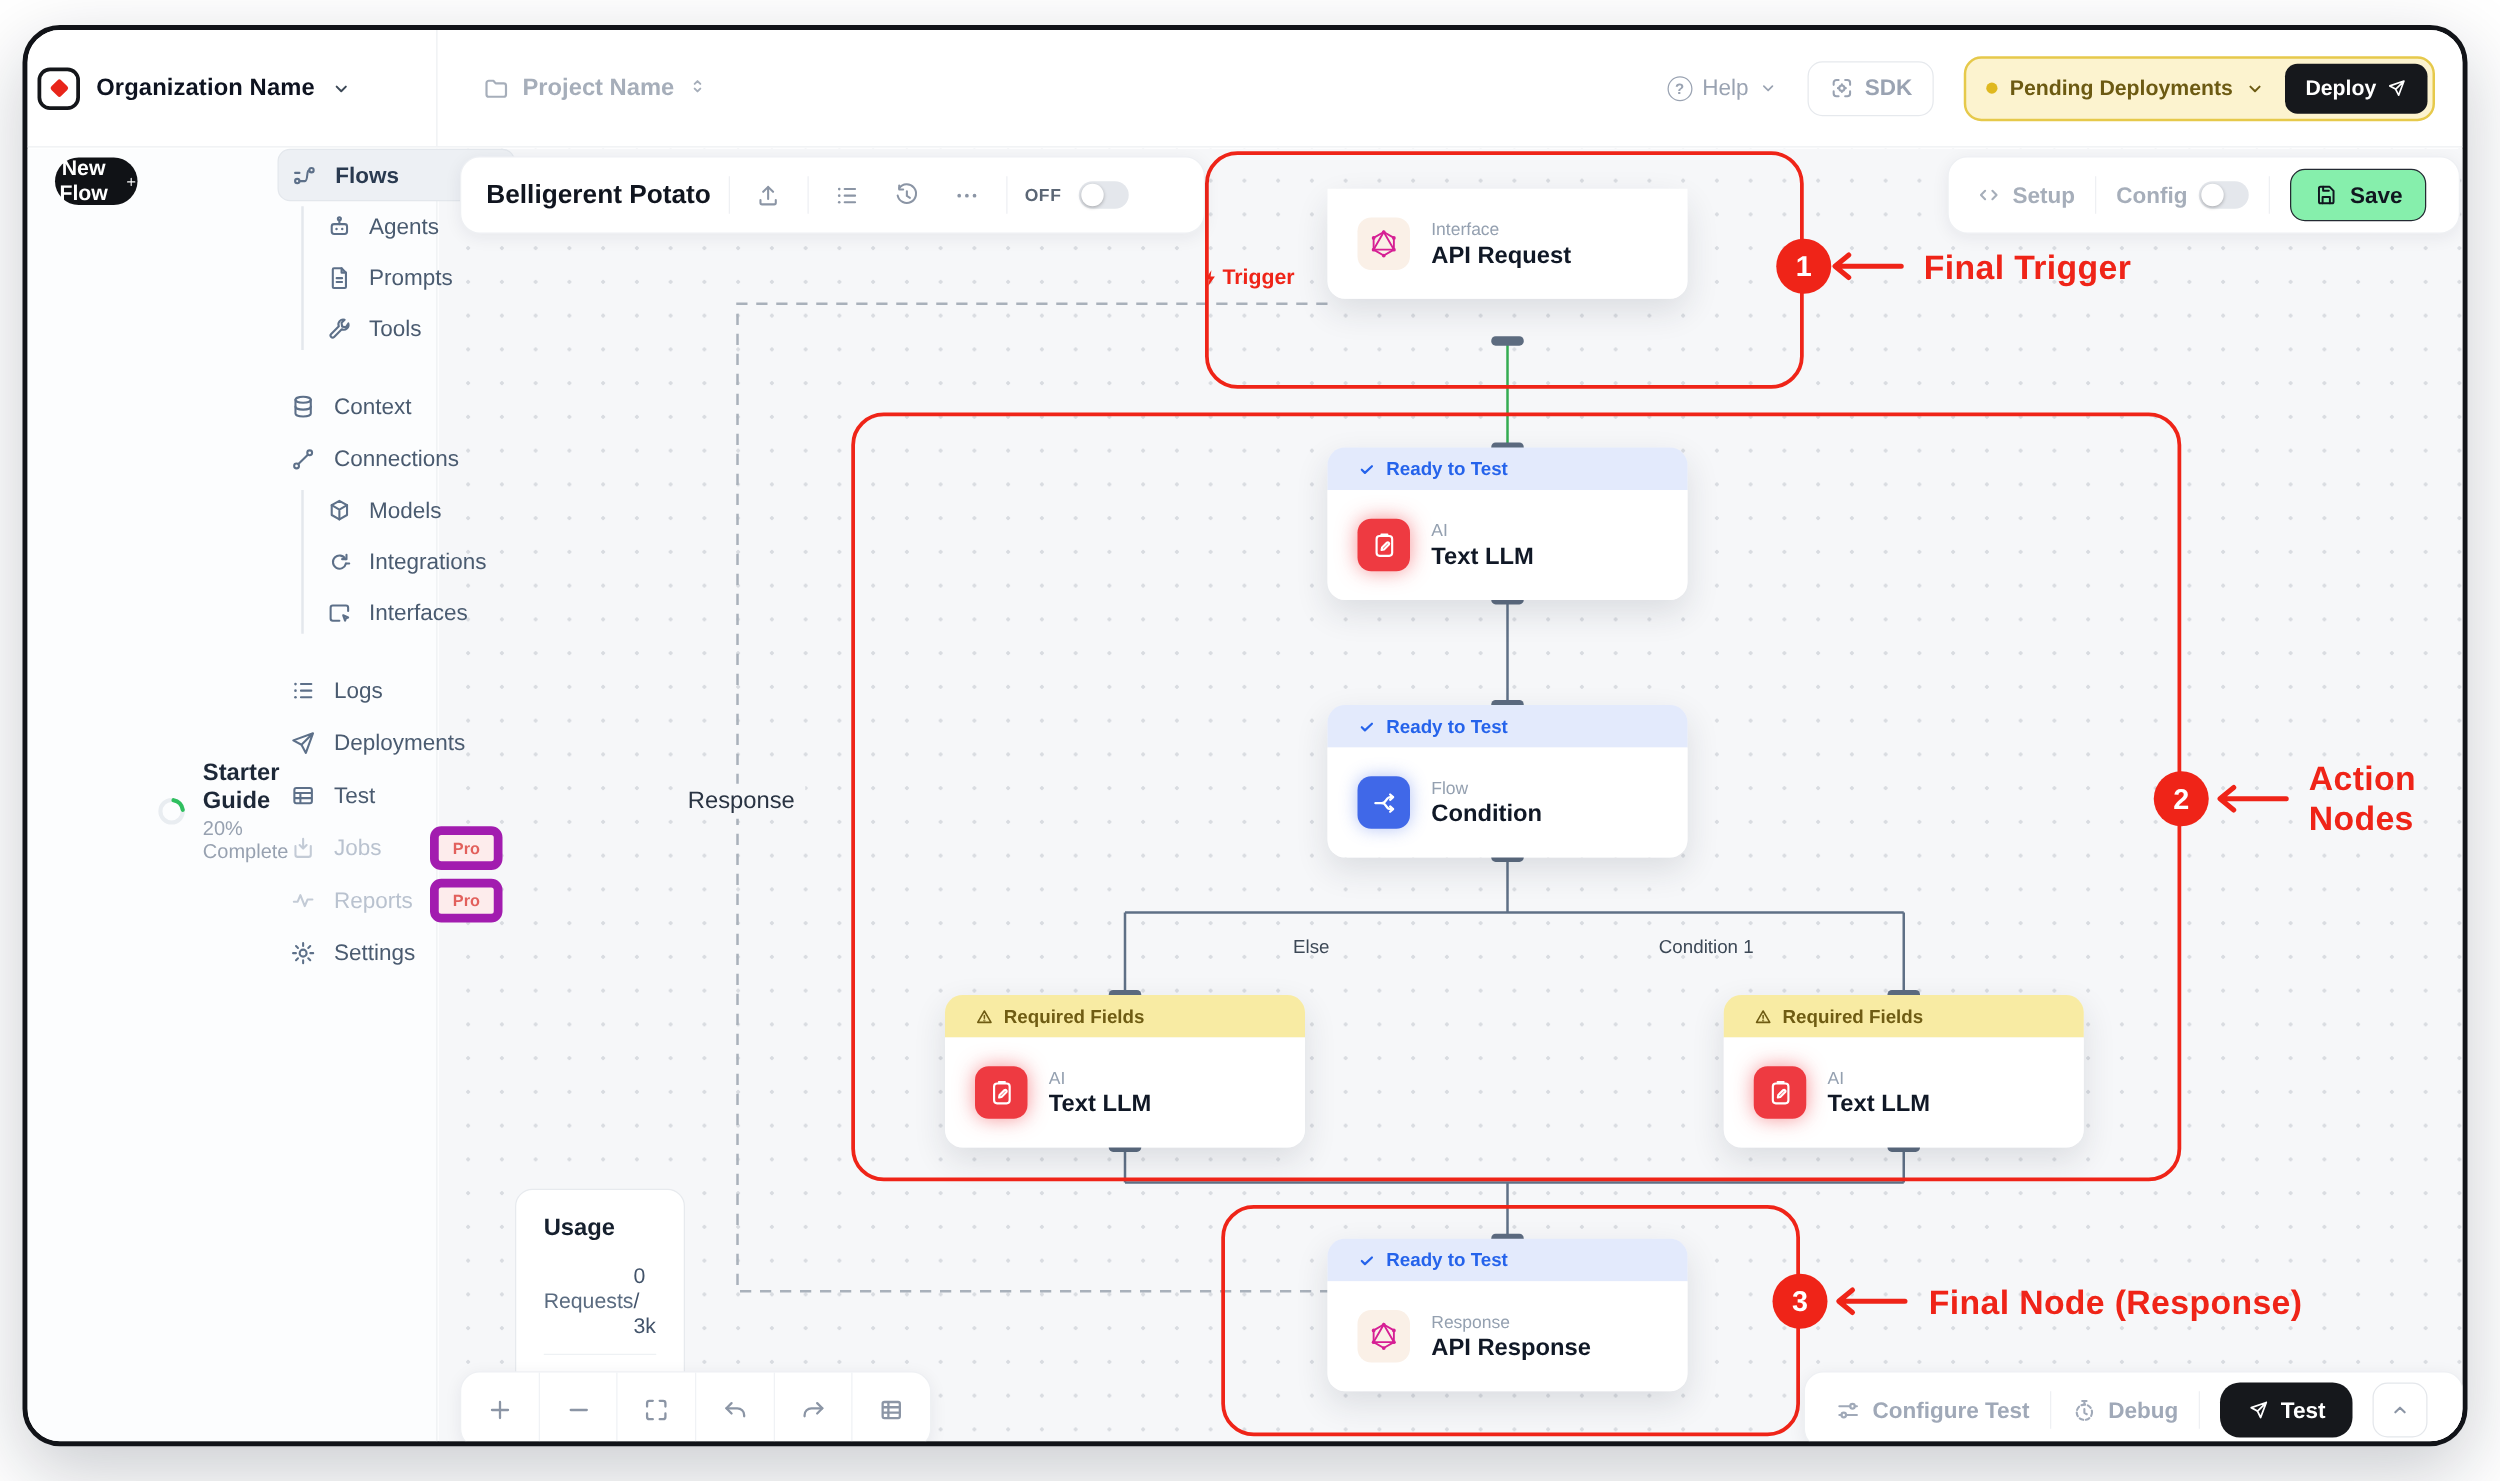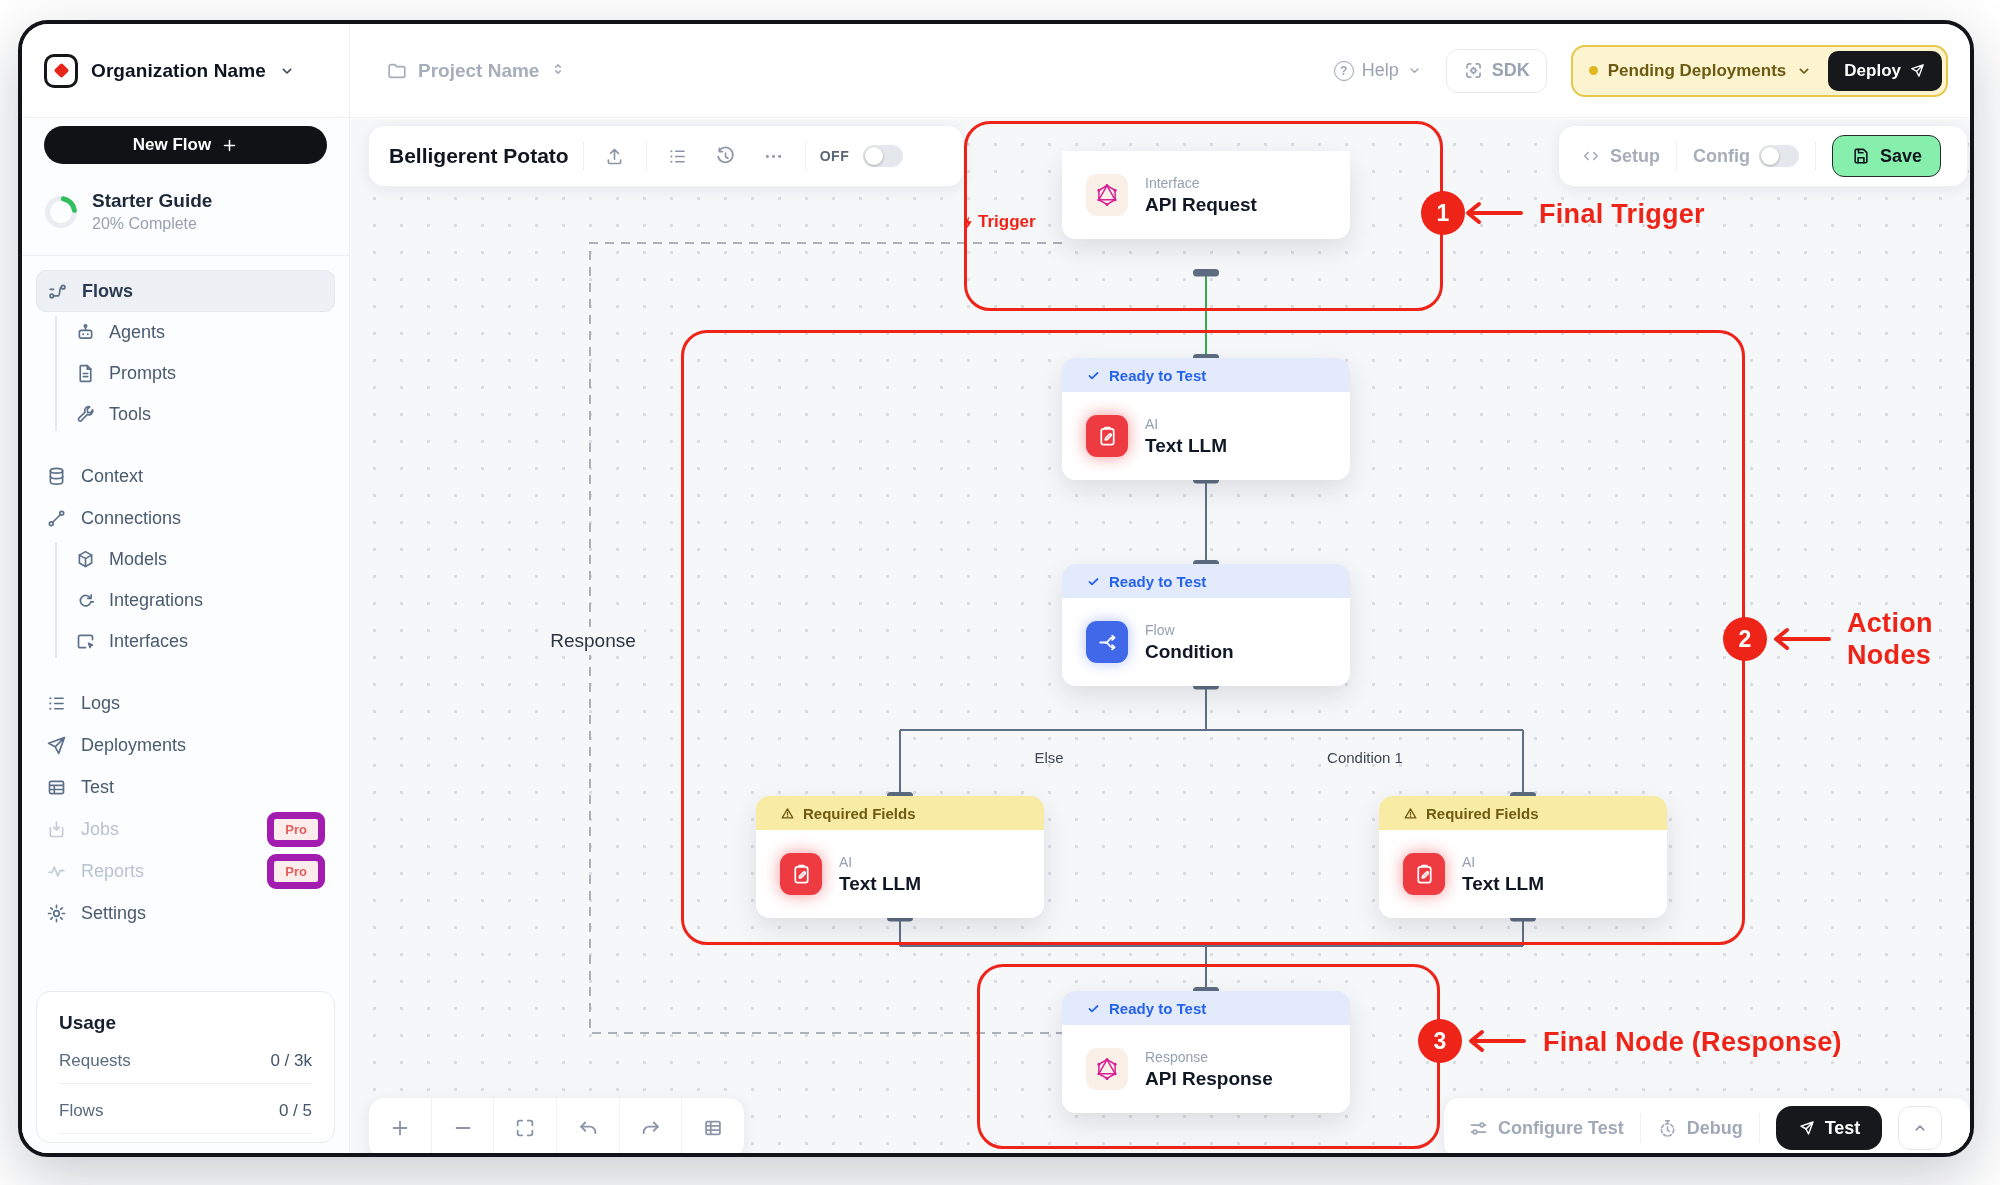--- a/index.html
+++ b/index.html
@@ -2,35 +2,35 @@
 <html><head>
 <meta charset="utf-8">
 <style>
   *{box-sizing:border-box;margin:0;padding:0}
   html,body{width:2000px;height:1185px;background:#fff;font-family:"Liberation Sans","DejaVu Sans",sans-serif;overflow:hidden}
   button{font:inherit;border:0;background:none;cursor:pointer;color:inherit}
   svg{display:block}
   .window{position:absolute;left:18px;top:20px;width:1956px;height:1137px;background:#fff;border:4px solid #111318;border-radius:30px;overflow:hidden;box-shadow:0 20px 60px rgba(15,23,42,.22)}
   
   .hdr{position:absolute;left:0;right:0;top:0;height:94px;border-bottom:1px solid #edeff2;display:flex;align-items:center;background:#fff;z-index:10}
-  .hdr-org{width:328px;height:100%;display:flex;align-items:center;gap:13px;padding-left:22px;border-right:1px solid #edeff2}
+  .hdr-org{width:328px;height:100%;display:flex;align-items:center;gap:13px;padding-left:8px;border-right:1px solid #edeff2}
   .logo{width:34px;height:34px;border:3.4px solid #14161a;border-radius:10px;display:grid;place-items:center;background:#fff;flex:0 0 auto}
   .logo-diamond{width:11px;height:11px;background:#e8251a;transform:rotate(45deg);border-radius:2px}
   .org-name{font-size:19px;font-weight:bold;color:#0e1320;letter-spacing:.1px}
   .hdr-project{display:flex;gap:10px;padding-left:36px;color:#a6aeba;font-size:19px;font-weight:600}
   .hdr-right{margin-left:auto;display:flex;align-items:center;gap:24px;padding-right:22px}
   .help-wrap{display:flex;align-items:center;gap:8px;color:#9aa3b2;font-size:18px}
   .qcircle{width:20px;height:20px;border:1.8px solid #9aa3b2;border-radius:50%;display:grid;place-items:center;font-size:12px;font-weight:bold}
   .sdk-btn{display:flex;align-items:center;gap:8px;color:#9aa3b2;font-size:18px;font-weight:600;border:1.5px solid #e6e9ed;border-radius:12px;height:44px;padding:0 16px}
   .pending-pill{display:flex;align-items:center;gap:10px;background:#fcf3cf;border:2px solid #e6c94b;border-radius:14px;height:52px;padding:4px 4px 4px 16px}
   .pending-dot{width:9px;height:9px;border-radius:50%;background:#dfb81f}
   .pending-label{font-size:17px;font-weight:bold;color:#6c5a12}
   .deploy-btn{display:flex;align-items:center;gap:8px;background:#16181c;color:#fff;border-radius:10px;height:40px;padding:0 16px;font-size:17px;font-weight:bold;margin-left:6px}
   
-  .sidebar{position:absolute;left:0;top:95px;bottom:0;width:328px;border-right:1px solid #edeff2;background:#fcfdfe;padding:0 14px;display:flex;flex-direction:column;z-index:5}
+  .sidebar{position:absolute;left:0;top:95px;bottom:0;width:328px;border-right:1px solid #edeff2;background:#fcfdfe;padding:0 14px;display:flex;z-index:5}
   .newflow-btn{margin:7px 8px 0;height:38px;border-radius:19px;background:#101216;color:#fff;font-size:17px;font-weight:bold;display:flex;align-items:center;justify-content:center;gap:10px}
   .starter{display:flex;align-items:center;gap:14px;margin:26px 8px 0}
   .starter-title{font-size:19px;font-weight:600;color:#1d2838}
   .starter-progress{font-size:16px;color:#97a1b0;margin-top:3px}
   .side-divider{height:1px;background:#edeff2;margin:22px -14px 14px}
   .nav{flex:0 0 auto}
   .nav-row{display:flex;align-items:center;gap:14px;height:42px;padding:0 10px;border-radius:10px;color:#4a5b70;font-size:18px}
   .nav-row .ic{color:#5d7089}
   .nav-row.sel{background:#edf0f4;border:1px solid #e3e7ec;color:#2a3a50;font-weight:600}
   .nav-row.disabled{color:#b9c2cf}

